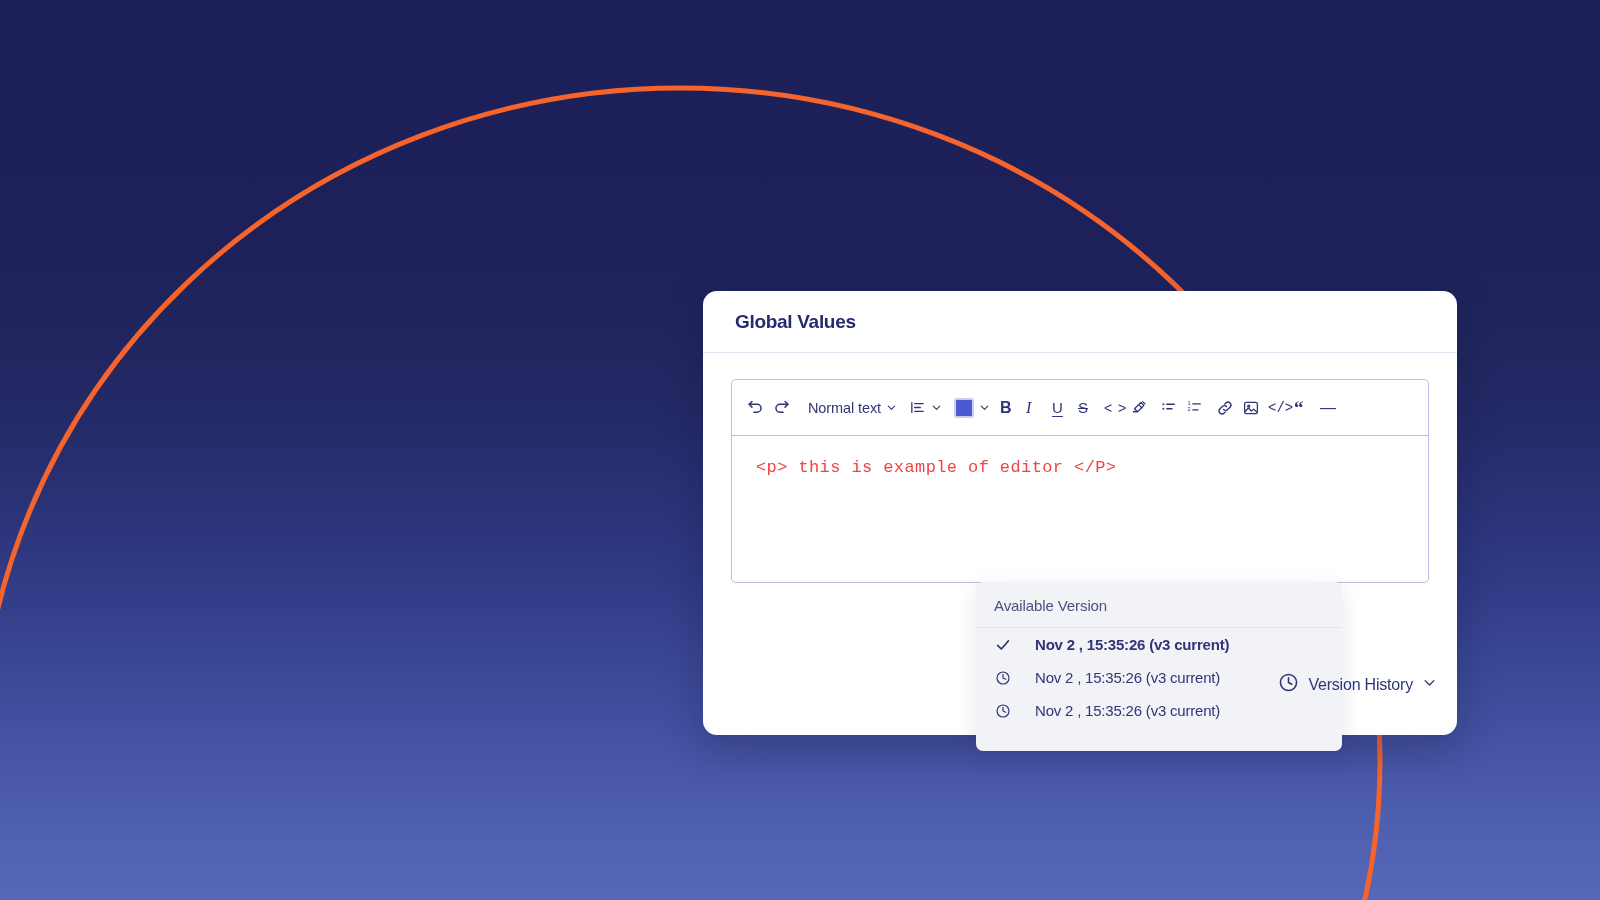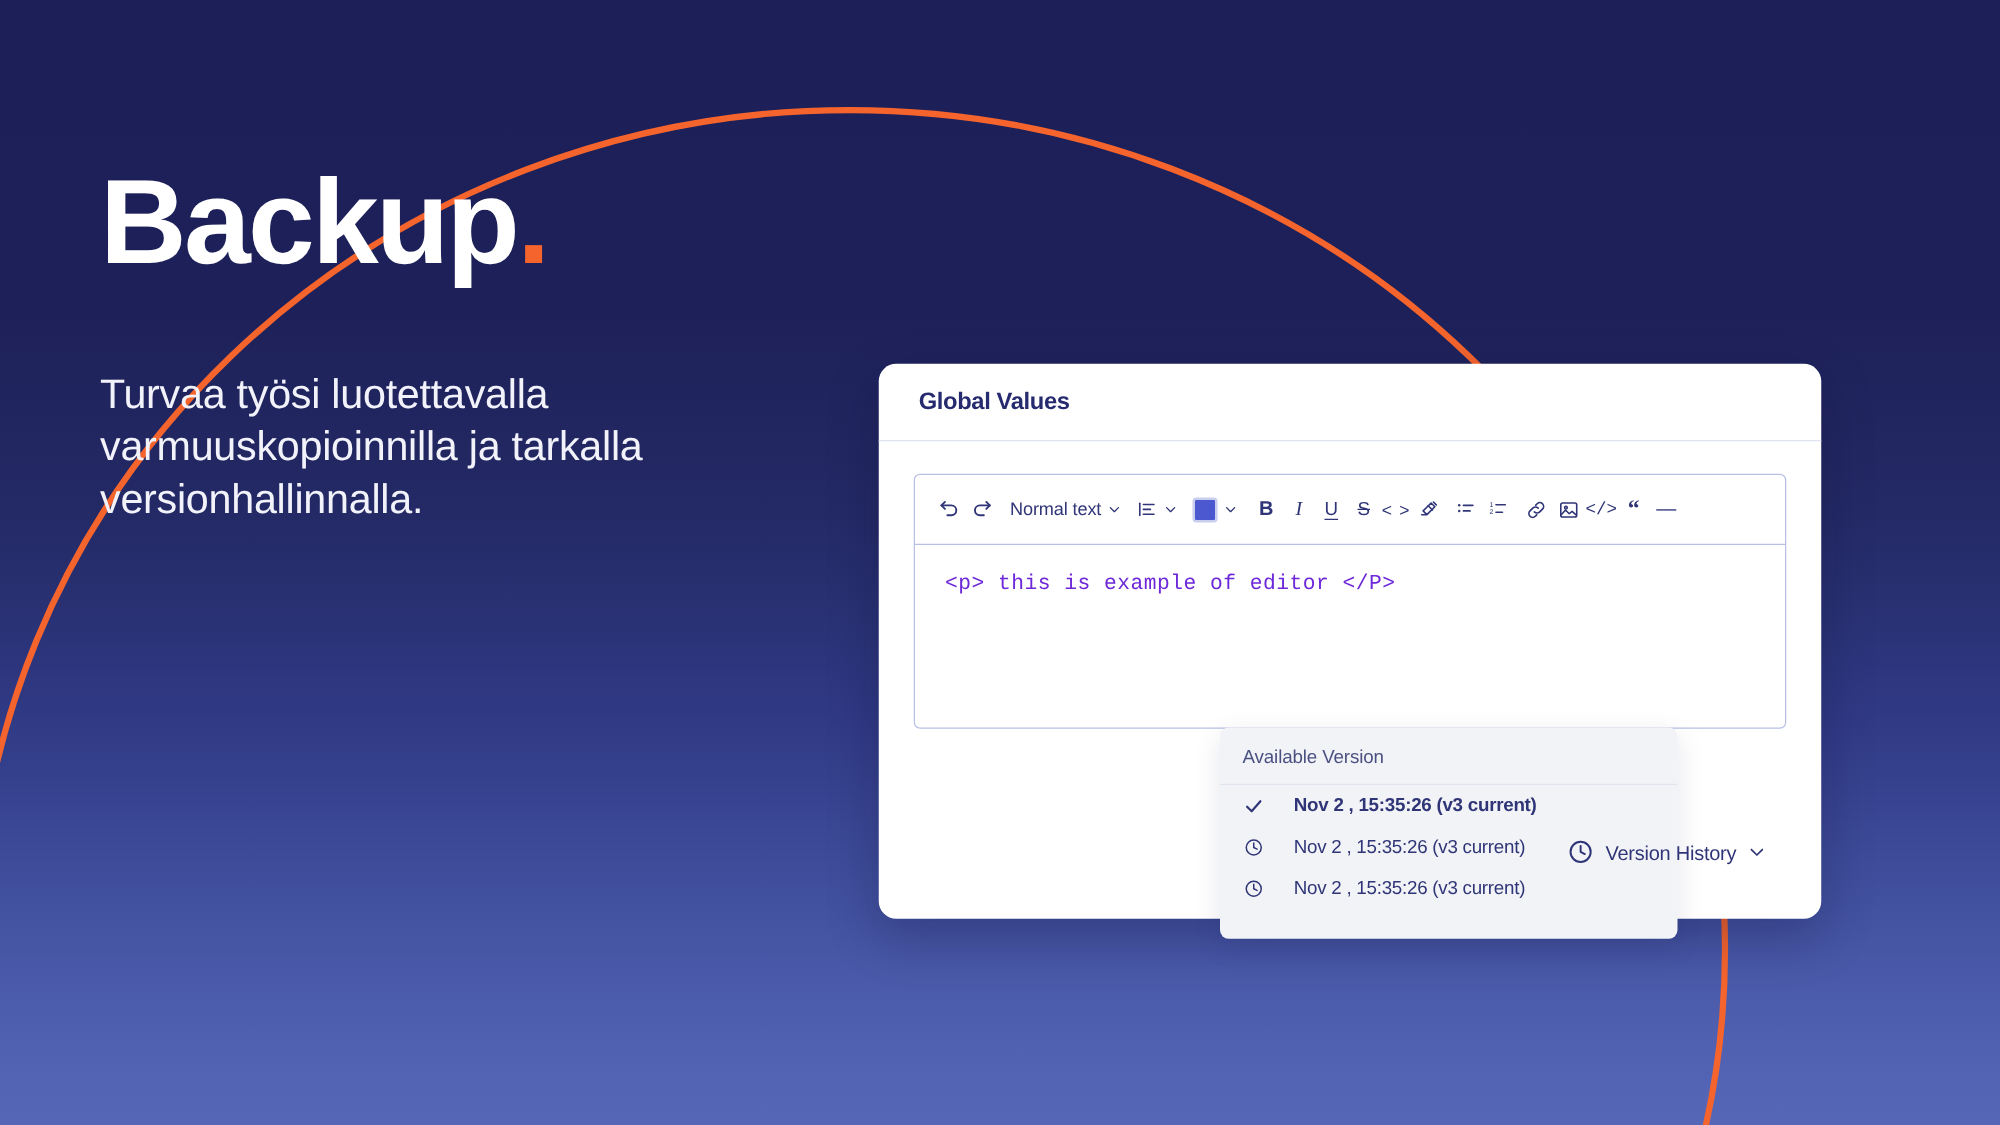--- a/index.html
+++ b/index.html
@@ -119,21 +119,20 @@
     display: flex;
     align-items: center;
     gap: 0;
     padding: 0 14px;
     border-bottom: 1px solid #b9c0e6;
     color: #2f3577;
   }
   .tb {
     display: flex;
     align-items: center;
-    justify-content: center;
     height: 30px;
     color: #2f3577;
     cursor: pointer;
     user-select: none;
     flex: 0 0 auto;
   }
   .tb svg { display: block; }
   .tb-icon { width: 26px; }
   .tb-gap { width: 8px; flex: 0 0 8px; }
   .tb-gap-sm { width: 4px; flex: 0 0 4px; }
@@ -166,21 +165,21 @@
   .tb-quote { font-size: 19px; line-height: 0.6; font-weight: 700; font-family: "Liberation Serif", serif; }
   .tb-rule { font-size: 16px; line-height: 1; }
 
   #editor-area {
     flex: 1;
     padding: 22px 24px;
   }
   #editor-text {
     font-family: "Liberation Mono", "DejaVu Sans Mono", monospace;
     font-size: 17px;
-    color: #6d28d9;
+    color: #ef4444;
     letter-spacing: 0.4px;
     white-space: pre;
   }
 
   
   #version-menu {
     position: absolute;
     left: 273px;
     top: 229px;
     width: 366px;
@@ -216,21 +215,21 @@
     flex: 0 0 17px;
     display: flex;
     align-items: center;
     justify-content: center;
     color: #2f3577;
   }
 
   
   #version-history {
     position: absolute;
-    right: 44px;
+    right: 20px;
     bottom: 38px;
     display: flex;
     align-items: center;
     gap: 9px;
     cursor: pointer;
     color: #2f3577;
   }
   #version-history-label {
     font-size: 16px;
     color: #2f3577;
@@ -239,24 +238,20 @@
 </style>
 </head>
 <body>
 
 <div id="stage">
 
   <svg id="arc-layer" viewBox="0 0 1600 900" aria-hidden="true">
     <ellipse cx="680" cy="760" rx="700" ry="672" fill="none" stroke="#f5642d" stroke-width="5"></ellipse>
   </svg>
 
-  <div id="hero">
-    <h1 id="hero-title"><span>Backup</span><span class="dot">.</span></h1>
-    <p id="hero-sub">Turvaa työsi luotettavalla varmuuskopioinnilla ja tarkalla versionhallinnalla.</p>
-  </div>
 
 
   <div id="card">
 
     <div id="card-header">
       <span id="card-title">Global Values</span>
     </div>
 
     <div id="card-body">
 

